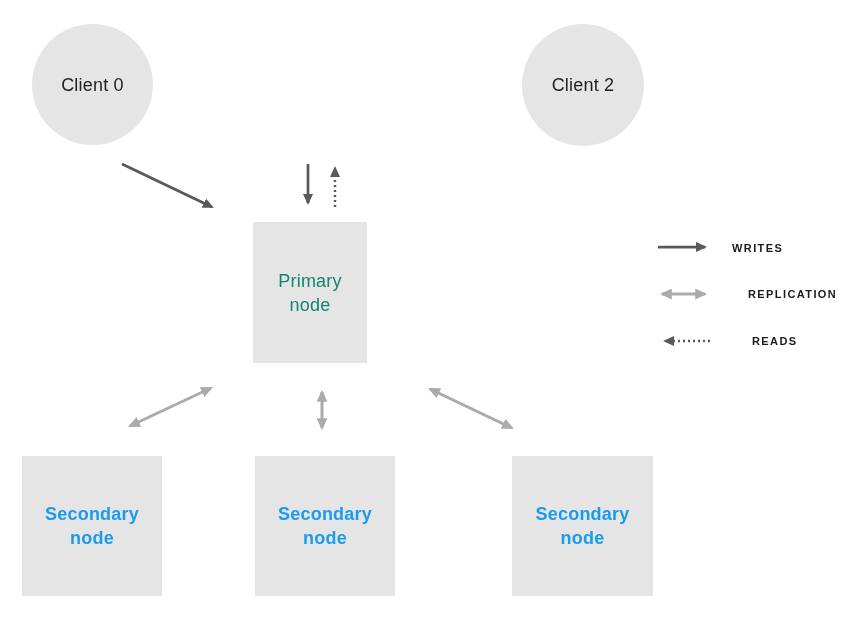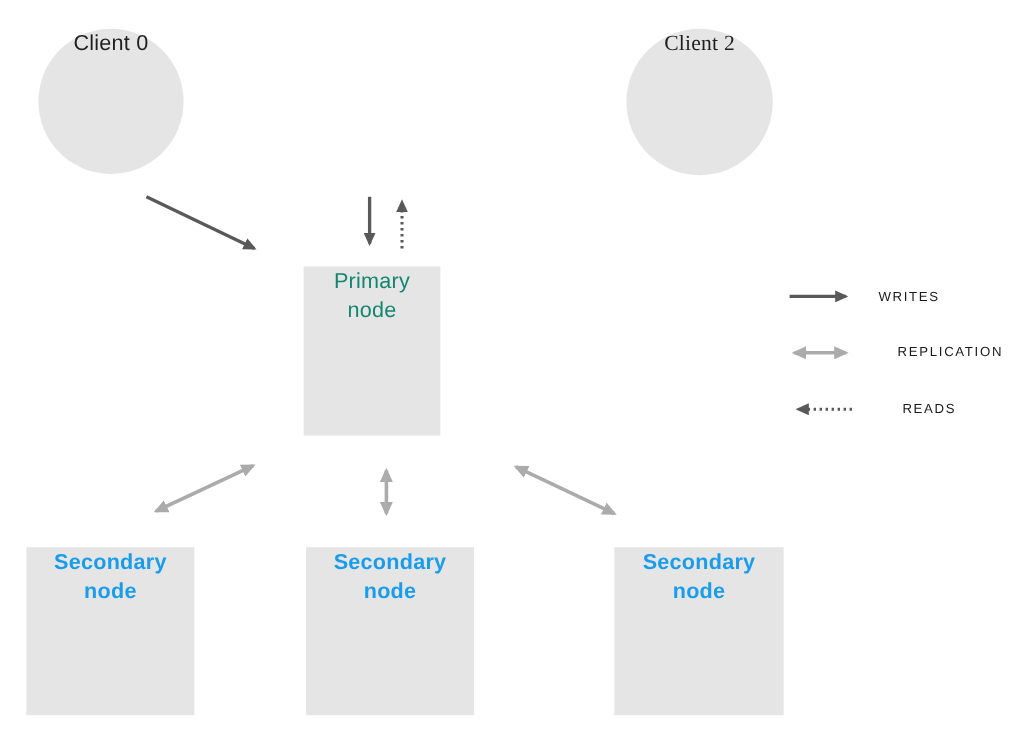--- a/index.html
+++ b/index.html
@@ -25,41 +25,41 @@
   }
   .connectors {
     position: absolute;
     left: 0; top: 0;
     width: 847px; height: 617px;
     pointer-events: none;
   }
   .node {
     position: absolute;
     display: flex;
-    align-items: flex-start;
+    align-items: center;
     justify-content: center;
     background: var(--color-node_fill);
     text-align: center;
   }
   .node .label {
     white-space: pre-line;
     font-size: 18px;
     font-weight: 500;
     line-height: 24px;
     letter-spacing: 0.2px;
   }
   .circle { border-radius: 50%; }
   .client-node .label { color: var(--color-client_text); }
   .primary-node .label { color: var(--color-primary_text); }
   .secondary-node .label { color: var(--color-secondary_text); font-weight: bold; }
 
   .legend-label {
     position: absolute;
     font-size: 11px;
-    font-weight: 400;
+    font-weight: 700;
     letter-spacing: 1.4px;
     color: var(--color-legend_text);
     line-height: 16px;
   }
 
   line.writes  { stroke: var(--color-writes_arrow); stroke-width: 2.75px; }
   line.repl    { stroke: var(--color-replication_arrow); stroke-width: 3px; }
   line.reads   { stroke: var(--color-reads_arrow); stroke-width: 2.5px; stroke-dasharray: 2 3; }
   .marker-dark { fill: var(--color-writes_arrow); }
   .marker-gray { fill: var(--color-replication_arrow); }
@@ -93,21 +93,21 @@
     <line class="repl" x1="430" y1="389" x2="512" y2="428" marker-start="url(#head-gray-rev)" marker-end="url(#head-gray)"></line>
 
     <line class="writes" x1="658" y1="247" x2="705" y2="247" marker-end="url(#head-dark)"></line>
     <line class="repl" x1="662" y1="294" x2="705" y2="294" marker-start="url(#head-gray-rev)" marker-end="url(#head-gray)"></line>
     <line class="reads" x1="710" y1="341" x2="665" y2="341" marker-end="url(#head-dark)"></line>
   </svg>
 
   <div class="node circle client-node" style="left:32px; top:24px; width:121px; height:121px;">
     <span class="label">Client 0</span>
   </div>
-  <div class="node circle client-node" style="left:522px; top:24px; width:122px; height:122px;font-family:Liberation Serif, serif;">
+  <div class="node circle client-node" style="left:522px; top:24px; width:122px; height:122px;">
     <span class="label">Client 2</span>
   </div>
 
   <div class="node primary-node" style="left:253px; top:222px; width:114px; height:141px;">
     <span class="label">Primary
 node</span>
   </div>
 
   <div class="node secondary-node" style="left:22px; top:456px; width:140px; height:140px;">
     <span class="label">Secondary

